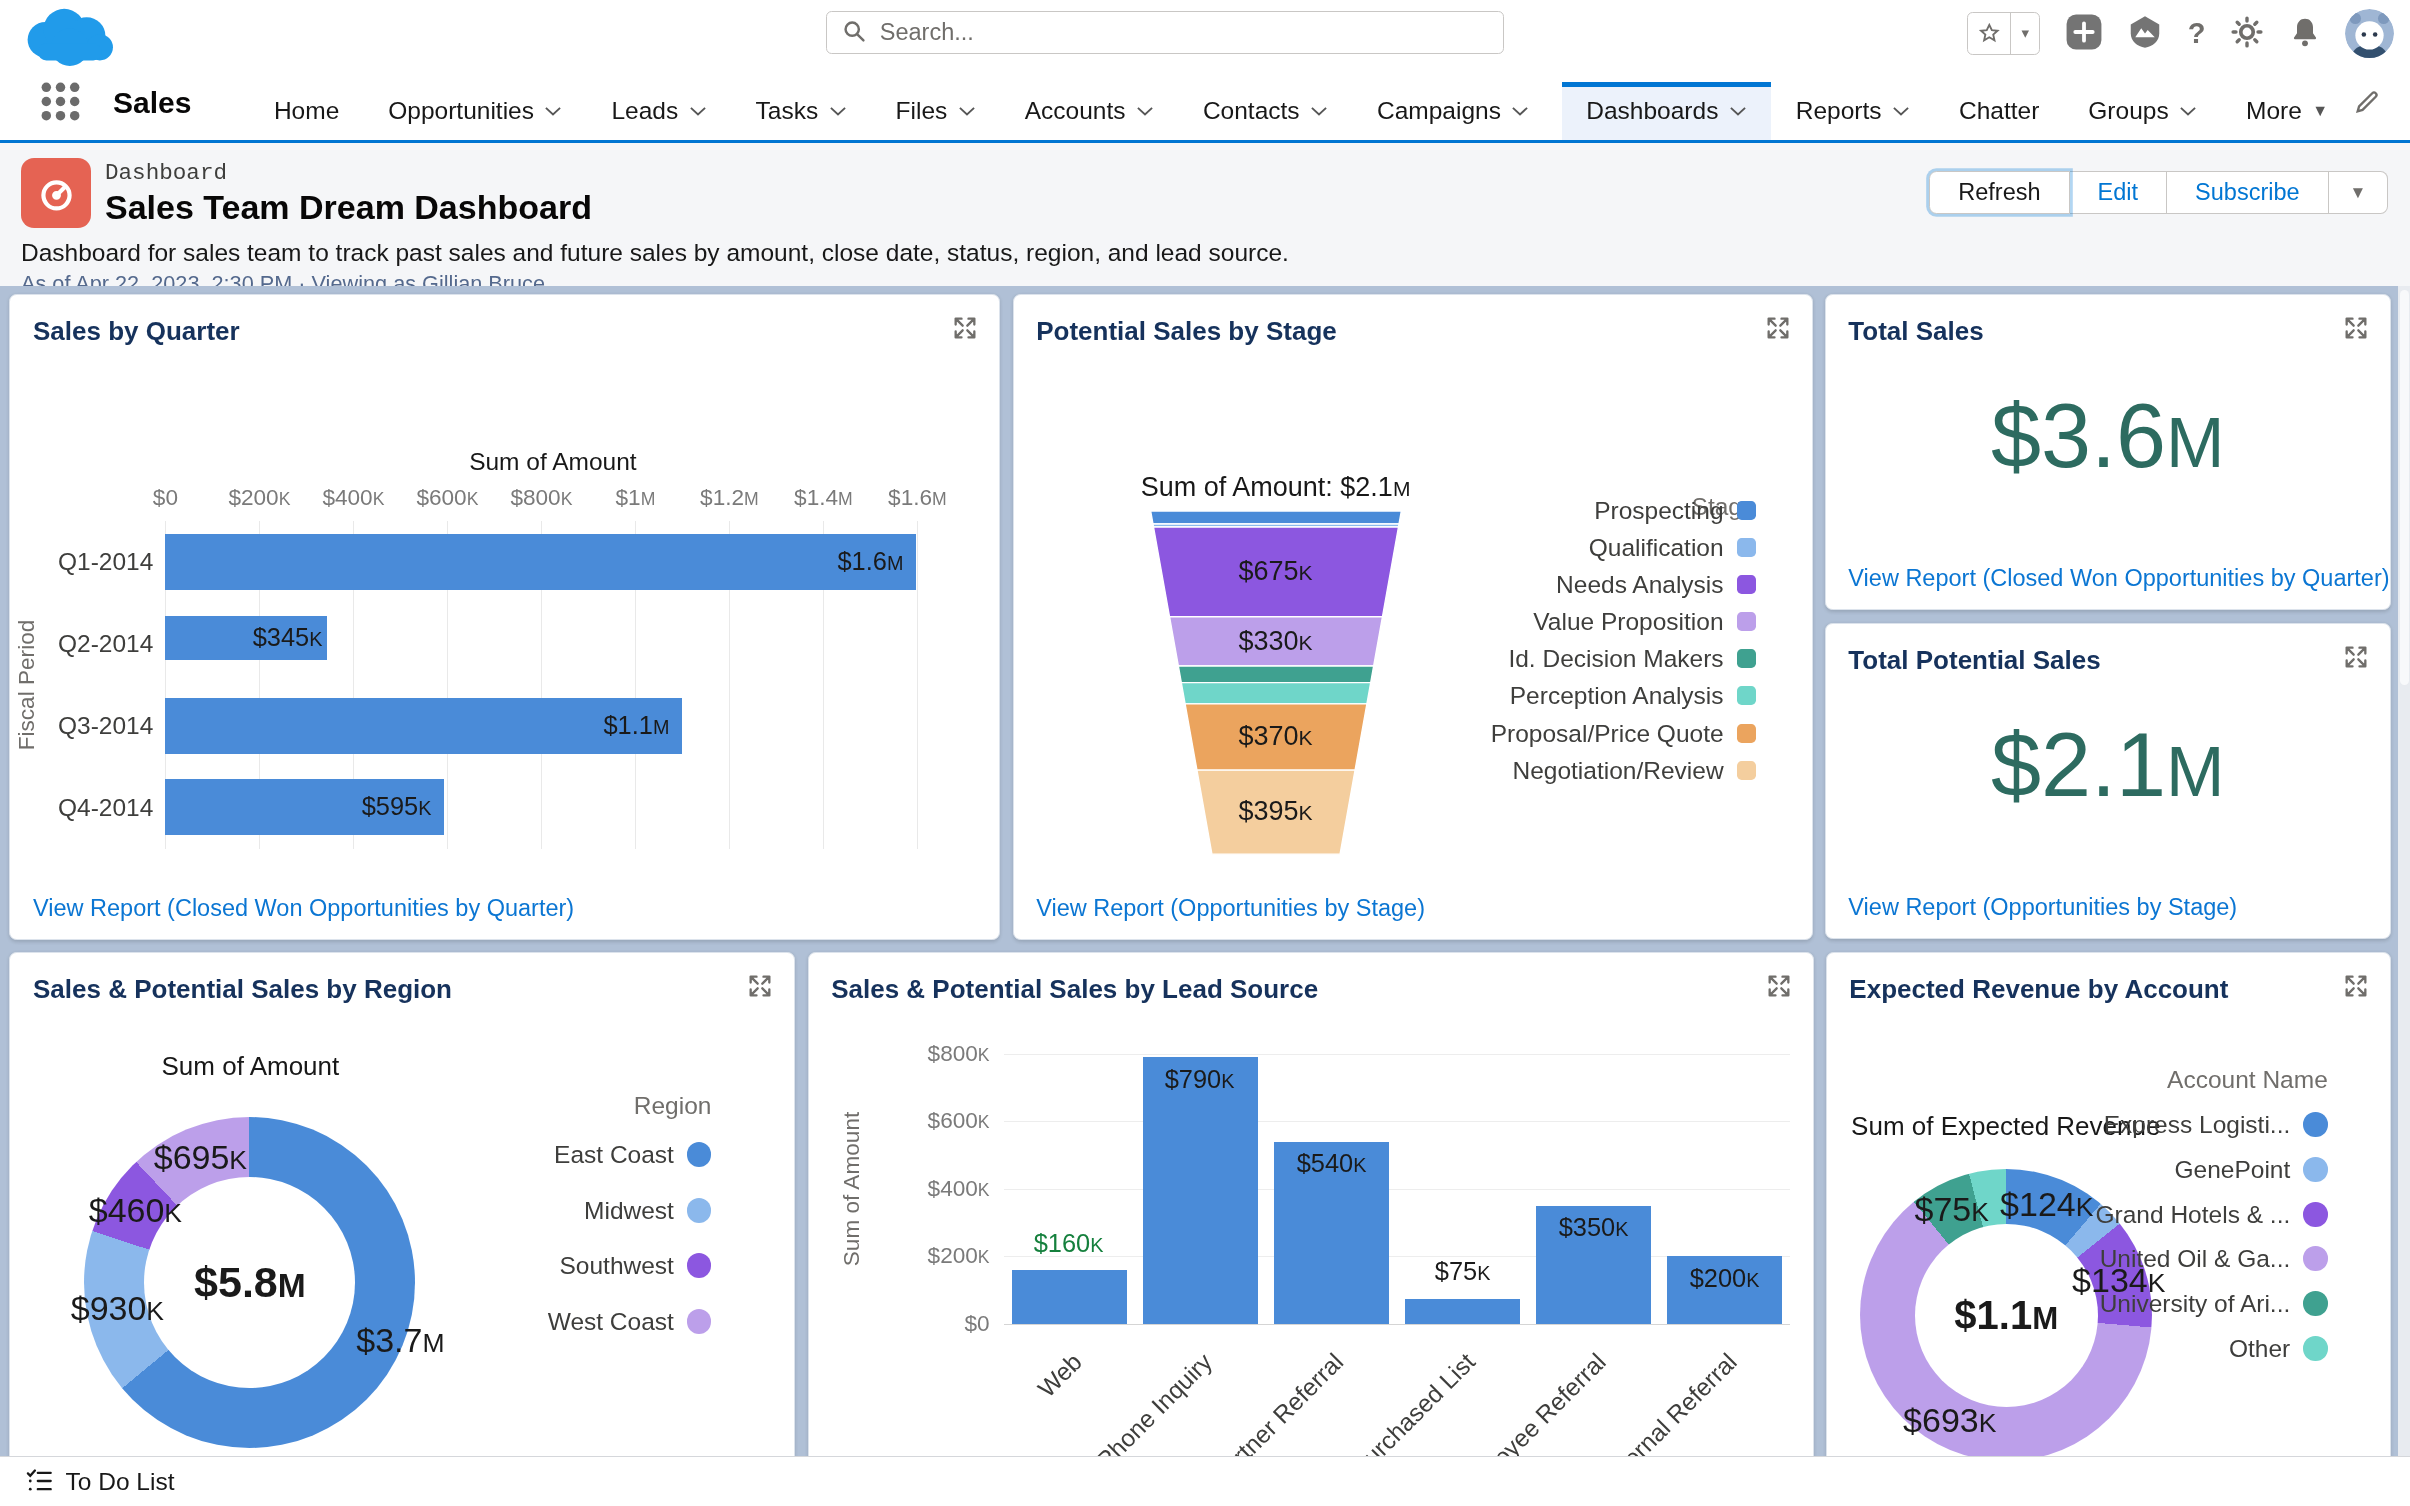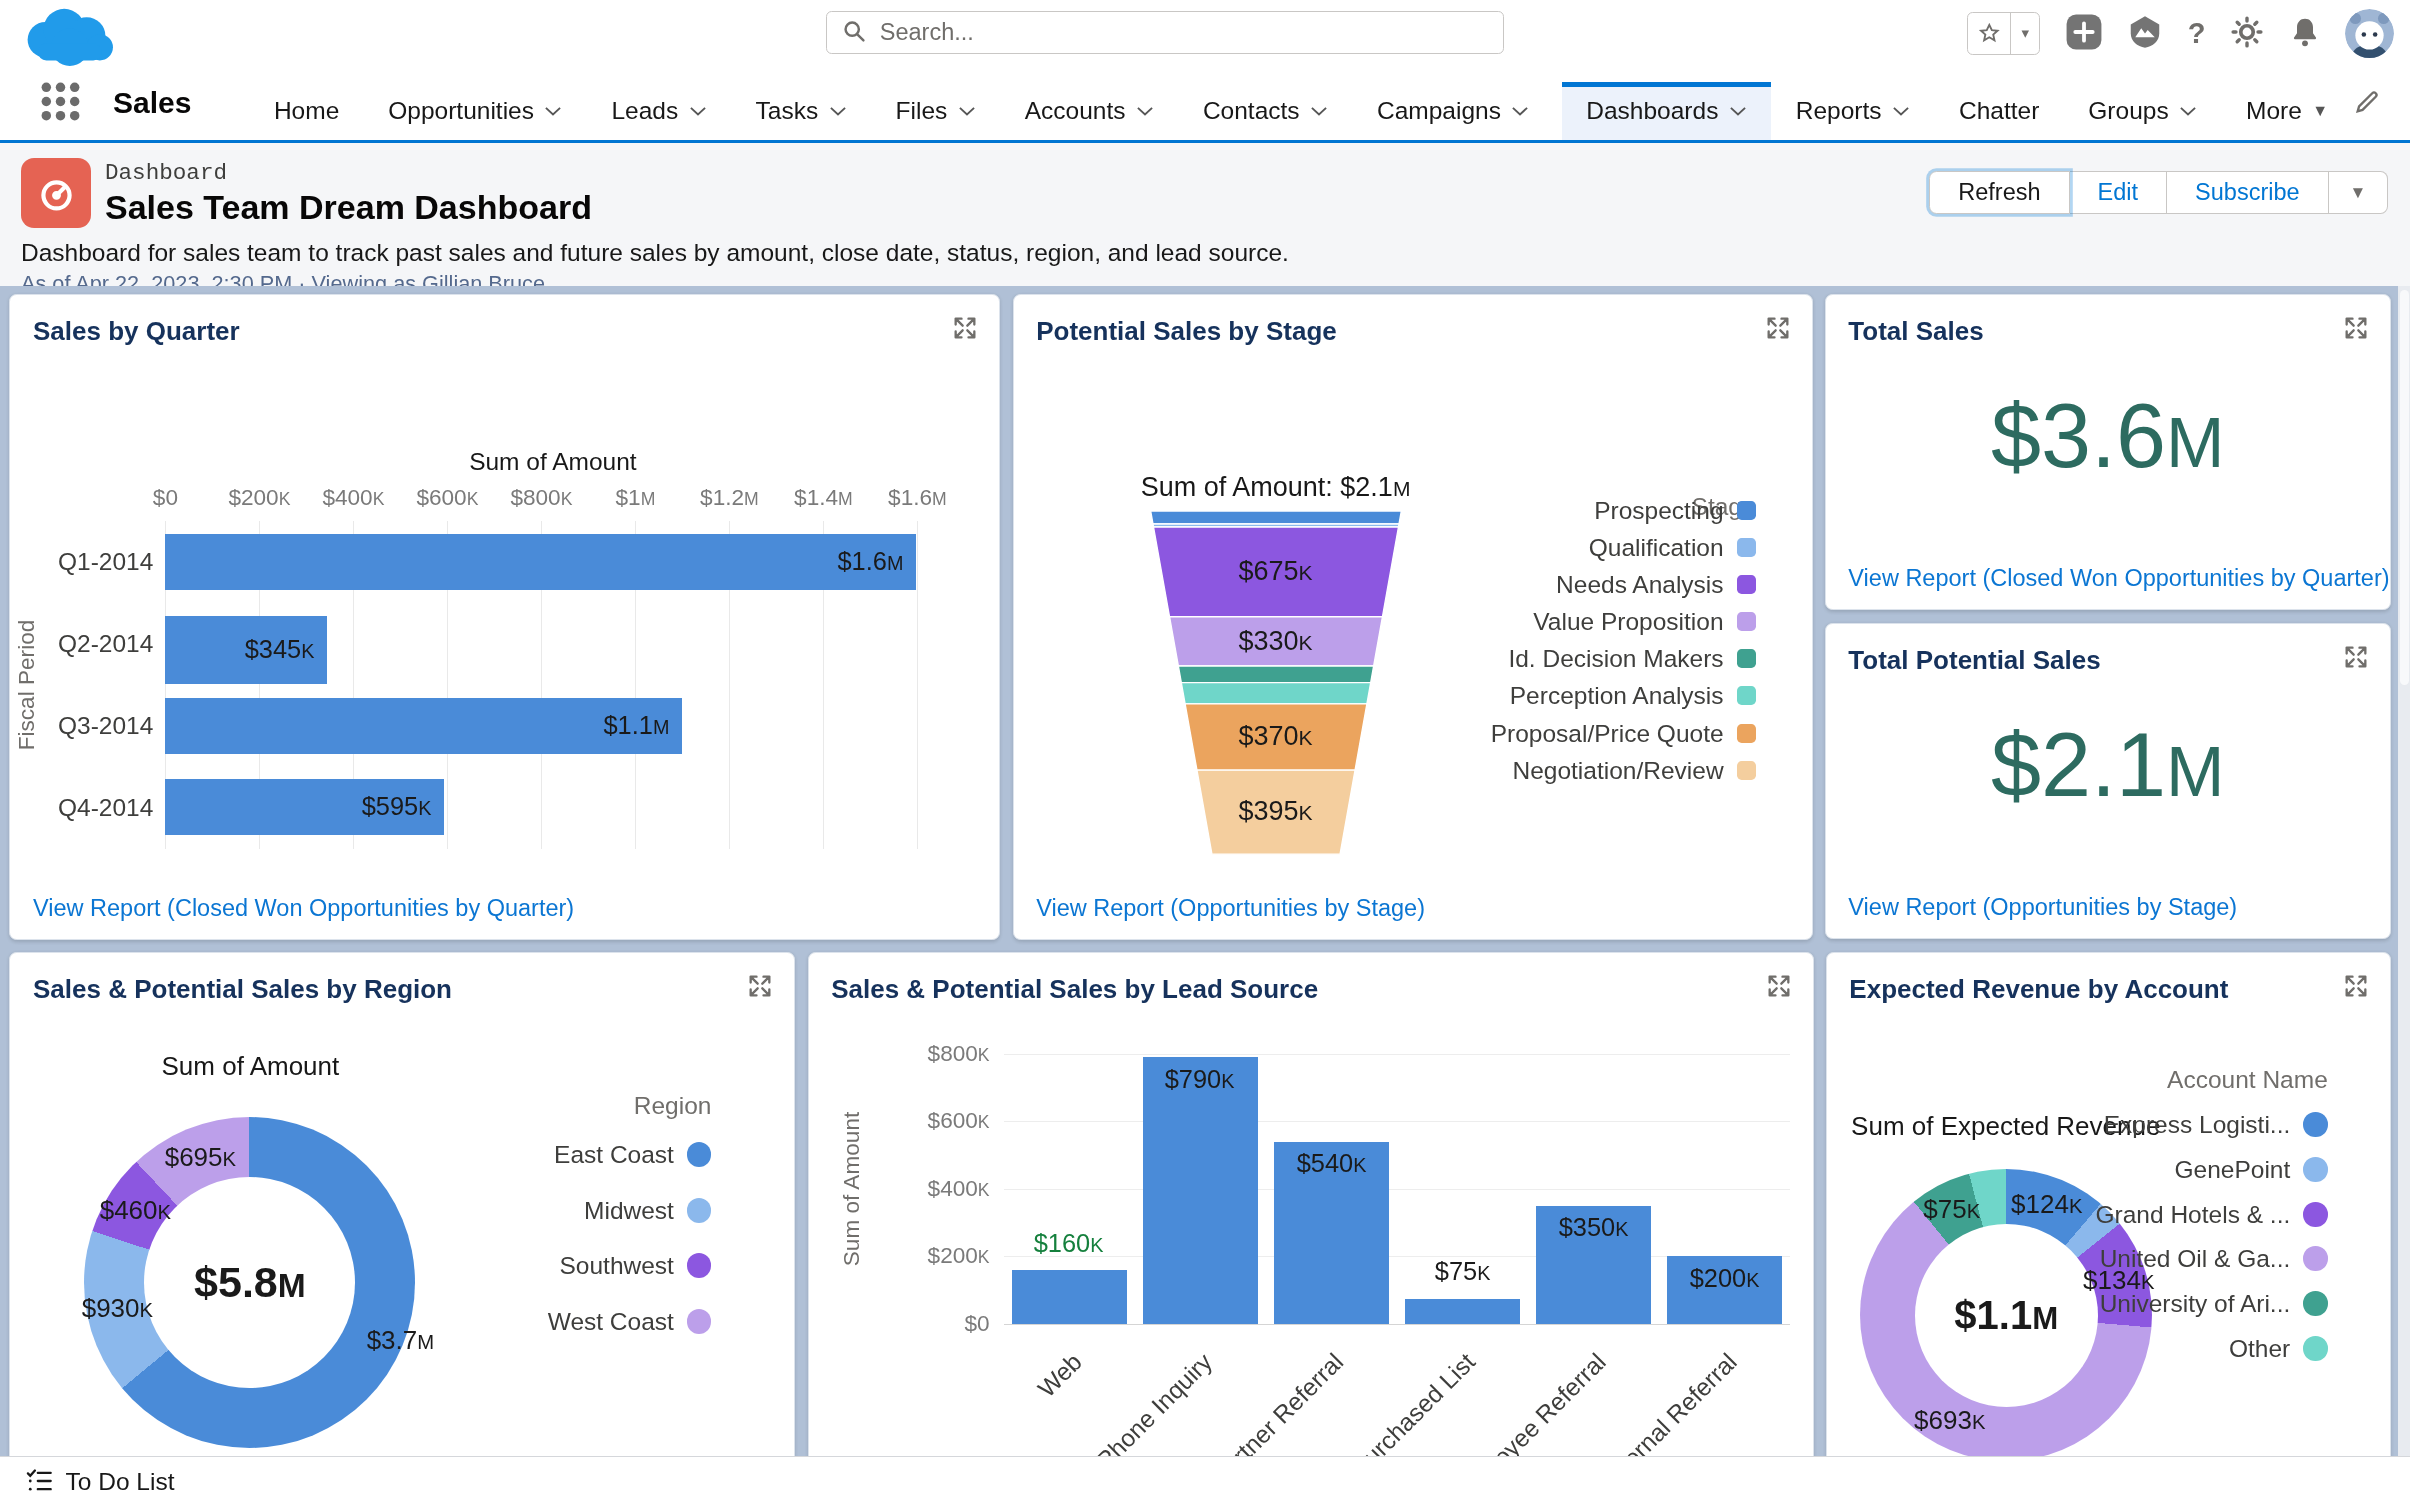--- a/index.html
+++ b/index.html
@@ -76,21 +76,21 @@
     transform:translate(-50%,-50%) rotate(-90deg);}
   .lg-header{position:absolute;font-size:24.5px;color:#706E6B;white-space:nowrap;}
   .lg-item{position:absolute;display:flex;align-items:center;gap:13px;cursor:pointer;}
   .lg-label{font-size:24.5px;color:#3E3E3C;white-space:nowrap;}
   .lg-swatch{width:19px;height:19px;border-radius:4.7px;flex:0 0 auto;}
   .lg-swatch.round{width:24.5px;height:24.5px;border-radius:50%;}
   .funnel-label{position:absolute;font-size:27px;color:#1A1A1A;transform:translate(-50%,-50%);white-space:nowrap;}
   .donut-box{position:absolute;border-radius:50%;}
   .donut-hole{position:absolute;background:#fff;border-radius:50%;display:flex;align-items:center;justify-content:center;}
   .donut-center{font-weight:600;color:#1A1A1A;}
-  .donut-val{position:absolute;font-size:26px;color:#1A1A1A;transform:translate(-50%,-50%);white-space:nowrap;}
+  .donut-val{position:absolute;font-size:34px;color:#1A1A1A;transform:translate(-50%,-50%);white-space:nowrap;}
   .metric-value{position:absolute;left:0;right:0;top:90px;text-align:center;font-size:90px;color:#2D6B60;}
 
   
   .utility-bar{position:absolute;left:0;right:0;bottom:0;height:51px;background:#fff;border-top:0.9px solid #D5D7DB;
     display:flex;align-items:center;gap:13px;padding-left:24.5px;z-index:10;}
   .utility-label{font-size:24.5px;color:#181818;}
   .scroll-strip{position:absolute;right:0;top:0;bottom:51px;width:13px;background:#E8EBF0;z-index:5;}
   .scroll-thumb{position:absolute;left:1.9px;right:1.9px;top:3.8px;height:395px;background:#F8F9FB;border-radius:6.6px;}
 </style>
 </head>
@@ -321,21 +321,21 @@
             <div class="tick" style="left: 813px; top: 190px; transform: translateX(-50%);">$1.4<span class="unit">M</span></div>
             <div class="gridline-v" style="left: 813px; top: 226px; height: 328px;"></div>
             <div class="tick" style="left: 907px; top: 190px; transform: translateX(-50%);">$1.6<span class="unit">M</span></div>
             <div class="gridline-v" style="left: 907px; top: 226px; height: 328px;"></div>
             <div class="rot-label" style="left: 17px; top: 390px;">Fiscal Period</div>
             <div class="cat-label" style="left: 28px; width: 115px; top: 253px; text-align: right;">Q1-2014</div>
             <div class="bar" style="left: 155px; top: 239px; width: 751px; height: 56px; background: rgb(74, 139, 216); padding-right: 13px;">
               <span class="bar-val">$1.6<span class="unit">M</span></span>
             </div>
             <div class="cat-label" style="left: 28px; width: 115px; top: 335px; text-align: right;">Q2-2014</div>
-            <div class="bar" style="left: 155px; top: 321px; width: 162px; height: 68px; background: rgb(74, 139, 216); padding-right: 13px;">
+            <div class="bar" style="left: 155px; top: 321px; width: 162px; height: 44px; background: rgb(74, 139, 216); padding-right: 5px;">
               <span class="bar-val">$345<span class="unit">K</span></span>
             </div>
             <div class="cat-label" style="left: 28px; width: 115px; top: 417px; text-align: right;">Q3-2014</div>
             <div class="bar" style="left: 155px; top: 403px; width: 517px; height: 56px; background: rgb(74, 139, 216); padding-right: 13px;">
               <span class="bar-val">$1.1<span class="unit">M</span></span>
             </div>
             <div class="cat-label" style="left: 28px; width: 115px; top: 499px; text-align: right;">Q4-2014</div>
             <div class="bar" style="left: 155px; top: 484px; width: 279px; height: 56px; background: rgb(74, 139, 216); padding-right: 13px;">
               <span class="bar-val">$595<span class="unit">K</span></span>
             </div>

